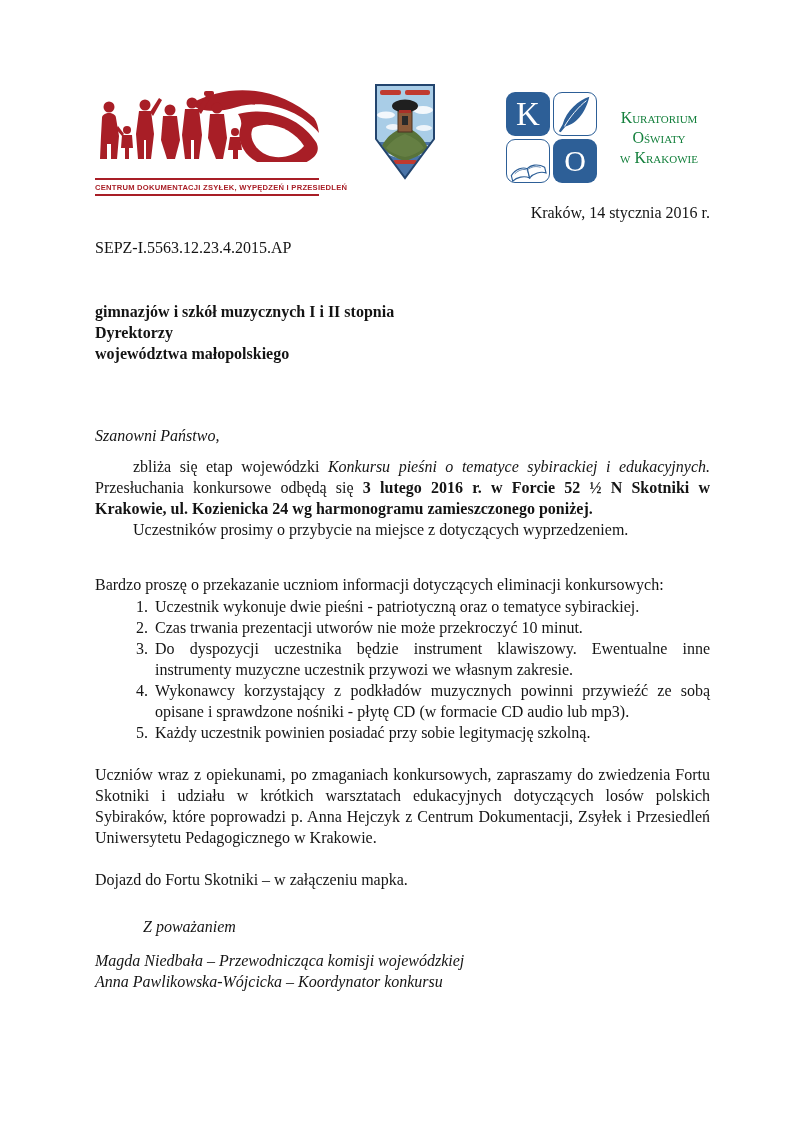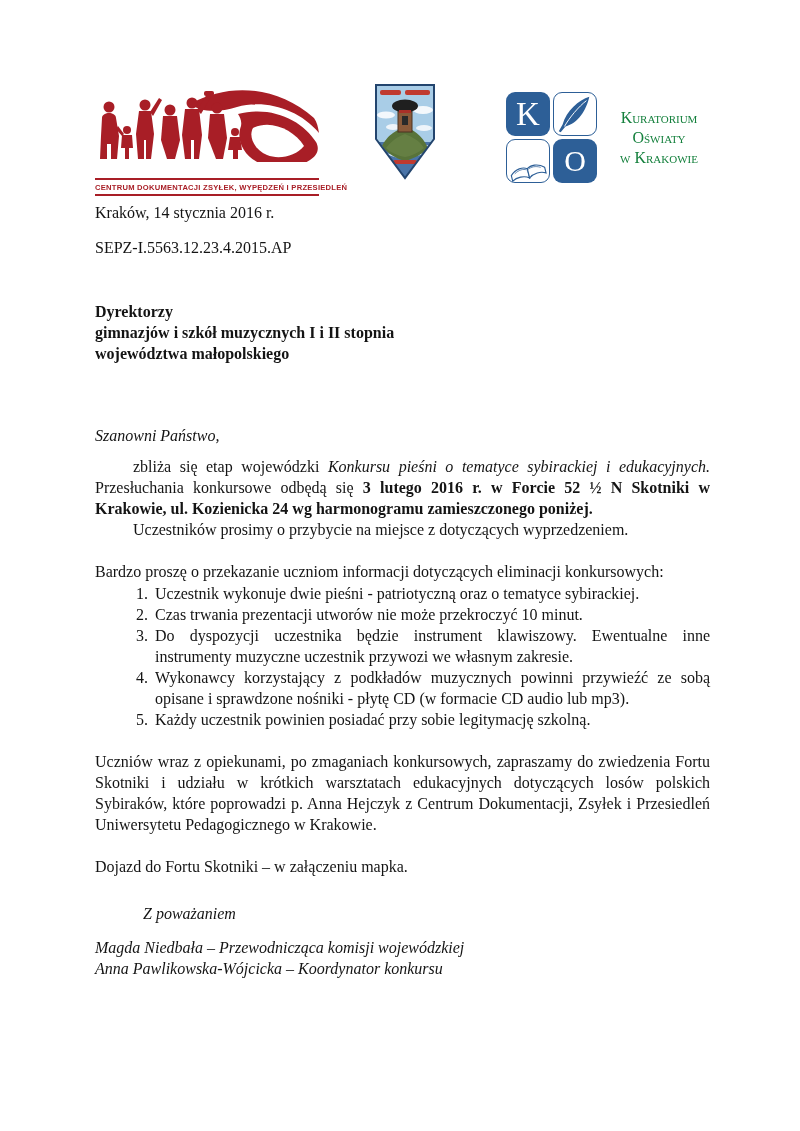--- a/index.html
+++ b/index.html
@@ -42,28 +42,28 @@
     text-align:center;
     font-variant:small-caps;
     color:#15803d;
     font-size:16px;
     line-height:20px;
     width:100px;
   }
 
   
   .content{position:absolute;left:95px;top:202px;width:615px;font-size:16px;line-height:21px;}
-  .date-line{text-align:left;}
+  .date-line{text-align:right;}
   .ref-line{margin-top:14px;}
   .addressee{margin-top:43px;font-weight:bold;}
   .salutation{margin-top:61px;font-style:italic;}
   p{margin:0;}
   .p1{margin-top:10px;text-align:justify;text-indent:38px;}
   .p1-follow{text-indent:38px;}
-  .list-intro{margin-top:21px;}
+  .list-intro{margin-top:34px;}
   ol.cond{margin:1px 0 0 0;padding:0 0 0 57px;}
   ol.cond li{padding-left:3px;text-align:justify;}
   .p2{margin-top:21px;text-align:justify;}
   .p3{margin-top:21px;}
   .valediction{margin-top:26px;font-style:italic;margin-left:48px;}
   .signatures{margin-top:13px;font-style:italic;}
   .em-seg{font-style:italic;}
   .b-seg{font-weight:bold;}
 </style>
 </head>
@@ -164,22 +164,22 @@
       <div>Oświaty</div>
       <div>w Krakowie</div>
     </div>
   </div>
 
   <div class="content">
     <div class="date-line">Kraków, 14 stycznia 2016 r.</div>
     <div class="ref-line">SEPZ-I.5563.12.23.4.2015.AP</div>
 
     <div class="addressee">
+      <div>gimnazjów i szkół muzycznych I i II stopnia</div>
       <div>Dyrektorzy</div>
-      <div>gimnazjów i szkół muzycznych I i II stopnia</div>
       <div>województwa małopolskiego</div>
     </div>
 
     <div class="salutation">Szanowni Państwo,</div>
 
     <p class="p1"><span>zbliża się etap wojewódzki  </span><span class="em-seg">Konkursu pieśni o tematyce sybirackiej i edukacyjnych.</span><span> Przesłuchania konkursowe odbędą się </span><span class="b-seg">3 lutego 2016 r. w Forcie 52 ½ N Skotniki w Krakowie, ul. Kozienicka 24 wg harmonogramu zamieszczonego poniżej.</span></p>
     <div class="p1-follow">Uczestników prosimy o przybycie na miejsce z dotyczących wyprzedzeniem.</div>
 
     <p class="list-intro">Bardzo proszę o przekazanie uczniom informacji dotyczących eliminacji konkursowych:</p>
     <ol class="cond">

